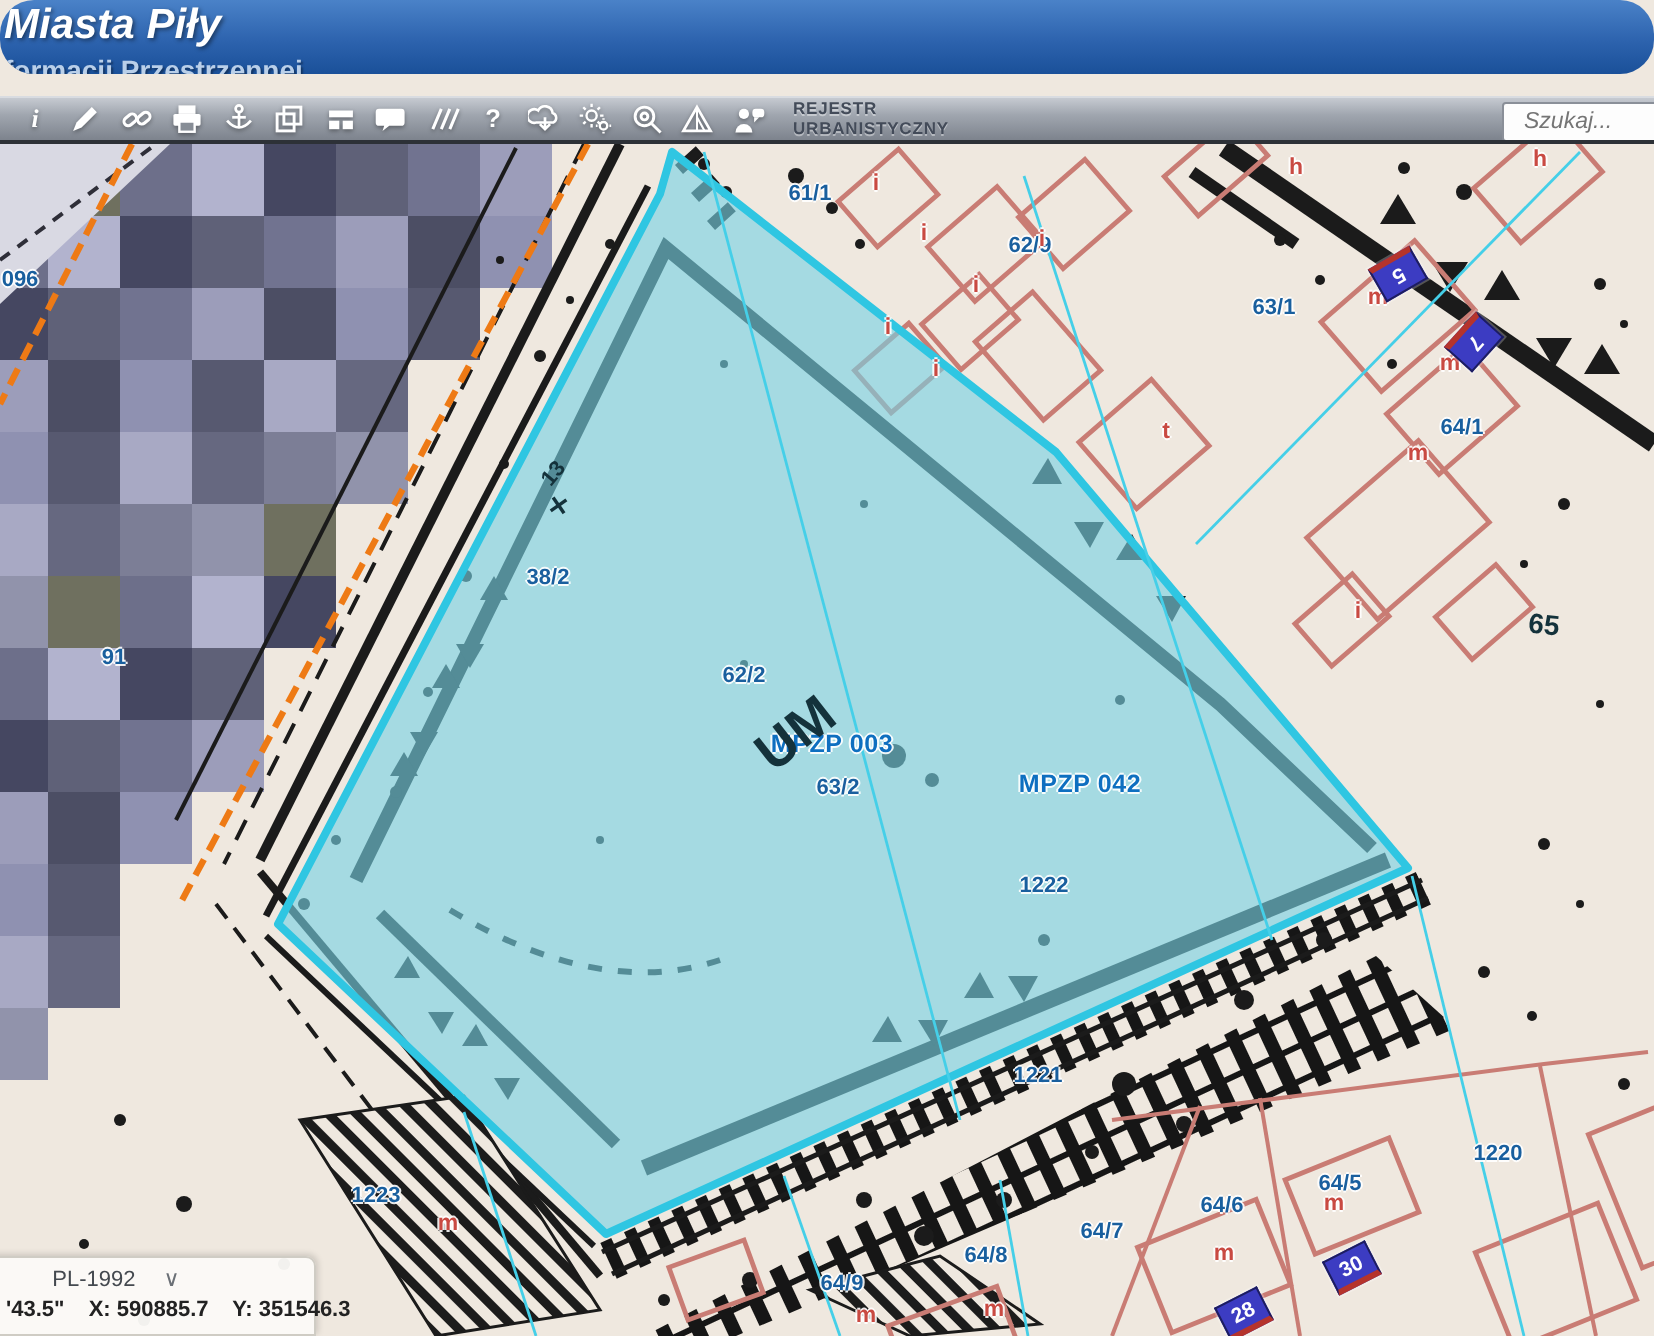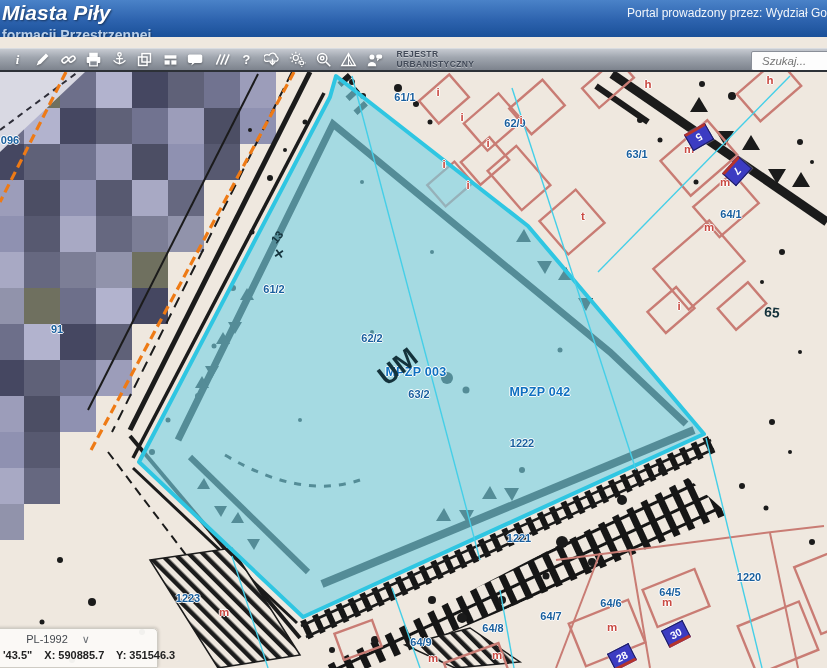--- a/index.html
+++ b/index.html
@@ -1,21 +1,21 @@
 <!DOCTYPE html>
 <html><head>
 <meta charset="utf-8">
 <style>
   html,body{margin:0;padding:0;}
   body{width:827px;height:668px;overflow:hidden;font-family:"Liberation Sans",sans-serif;background:#efe8df;}
   #app{position:relative;width:827px;height:668px;overflow:hidden;}
 
   
   #header{position:absolute;left:0;top:0;width:827px;height:37px;
-    background:linear-gradient(180deg,#4a82c8 0%,#2d63ae 55%,#1a5099 100%);overflow:hidden;}
+    background:linear-gradient(180deg,#4a82c8 0%,#2d63ae 55%,#1a5099 100%);overflow:hidden;border-radius:17px;}
   #hdr-title{position:absolute;left:2px;top:1px;color:#fff;font-size:21px;font-weight:700;font-style:italic;
     text-shadow:1px 1px 2px rgba(0,0,0,.45);white-space:nowrap;}
   #hdr-sub{position:absolute;left:2px;top:27px;color:#b9cfe9;font-size:14px;font-weight:700;
     text-shadow:1px 1px 1px rgba(0,0,0,.35);white-space:nowrap;}
   #hdr-credit{position:absolute;right:0;top:6px;color:#f2f6fb;font-size:12px;white-space:nowrap;}
 
   
   #toolbar{position:absolute;left:0;top:48px;width:827px;height:24px;
     background:linear-gradient(180deg,#c6cad1 0%,#a0a6af 40%,#7d838d 100%);
     border-top:1px solid #d9dce1;border-bottom:2px solid #2d3137;box-sizing:border-box;
@@ -54,21 +54,20 @@
   #coord-row span{margin-right:9px;}
 </style>
 </head>
 <body>
 
 <div id="app">
 
   <div id="header">
     <div id="hdr-title">Miasta Piły</div>
     <div id="hdr-sub">formacji Przestrzennej</div>
-    <div id="hdr-credit">Portal prowadzony przez: Wydział Go</div>
   </div>
 
   <div id="toolbar">
     <span id="icon-slot" style="display:flex;align-items:center;">
         <span class="tbicon">
           <svg viewBox="0 0 20 20">
             <text x="10" y="15" text-anchor="middle" font-size="15" font-style="italic" font-weight="bold" font-family="Liberation Serif,serif" fill="#fff">i</text>
           </svg>
         </span>
         <span class="tbicon">
@@ -431,21 +430,21 @@
     </svg>
 
     <div id="label-layer">
         <span class="mlabel p" style="left: 10px; top: 68px; transform: translate(-50%, -50%);">096</span>
         <span class="mlabel p" style="left: 57px; top: 257px; transform: translate(-50%, -50%);">91</span>
         <span class="mlabel p" style="left: 405px; top: 25px; transform: translate(-50%, -50%);">61/1</span>
         <span class="mlabel p" style="left: 515px; top: 51px; transform: translate(-50%, -50%);">62/9</span>
         <span class="mlabel p" style="left: 637px; top: 82px; transform: translate(-50%, -50%);">63/1</span>
         <span class="mlabel p" style="left: 731px; top: 142px; transform: translate(-50%, -50%);">64/1</span>
         <span class="mlabel p" style="left: 844px; top: 237px; transform: translate(-50%, -50%);">65/1</span>
-        <span class="mlabel p" style="left: 274px; top: 217px; transform: translate(-50%, -50%);">61/2</span>
+        <span class="mlabel p" style="left: 274px; top: 217px; transform: translate(-50%, -50%);">38/2</span>
         <span class="mlabel p" style="left: 352px; top: 266px; transform: translate(-50%, -50%); margin-left: 20px;">62/2</span>
         <span class="mlabel p" style="left: 419px; top: 322px; transform: translate(-50%, -50%);">63/2</span>
         <span class="mlabel p" style="left: 522px; top: 371px; transform: translate(-50%, -50%);">1222</span>
         <span class="mlabel p" style="left: 519px; top: 466px; transform: translate(-50%, -50%);">1221</span>
         <span class="mlabel p" style="left: 188px; top: 526px; transform: translate(-50%, -50%);">1223</span>
         <span class="mlabel p" style="left: 749px; top: 505px; transform: translate(-50%, -50%);">1220</span>
         <span class="mlabel p" style="left: 551px; top: 544px; transform: translate(-50%, -50%);">64/7</span>
         <span class="mlabel p" style="left: 493px; top: 556px; transform: translate(-50%, -50%);">64/8</span>
         <span class="mlabel p" style="left: 421px; top: 570px; transform: translate(-50%, -50%);">64/9</span>
         <span class="mlabel p" style="left: 611px; top: 531px; transform: translate(-50%, -50%);">64/6</span>

